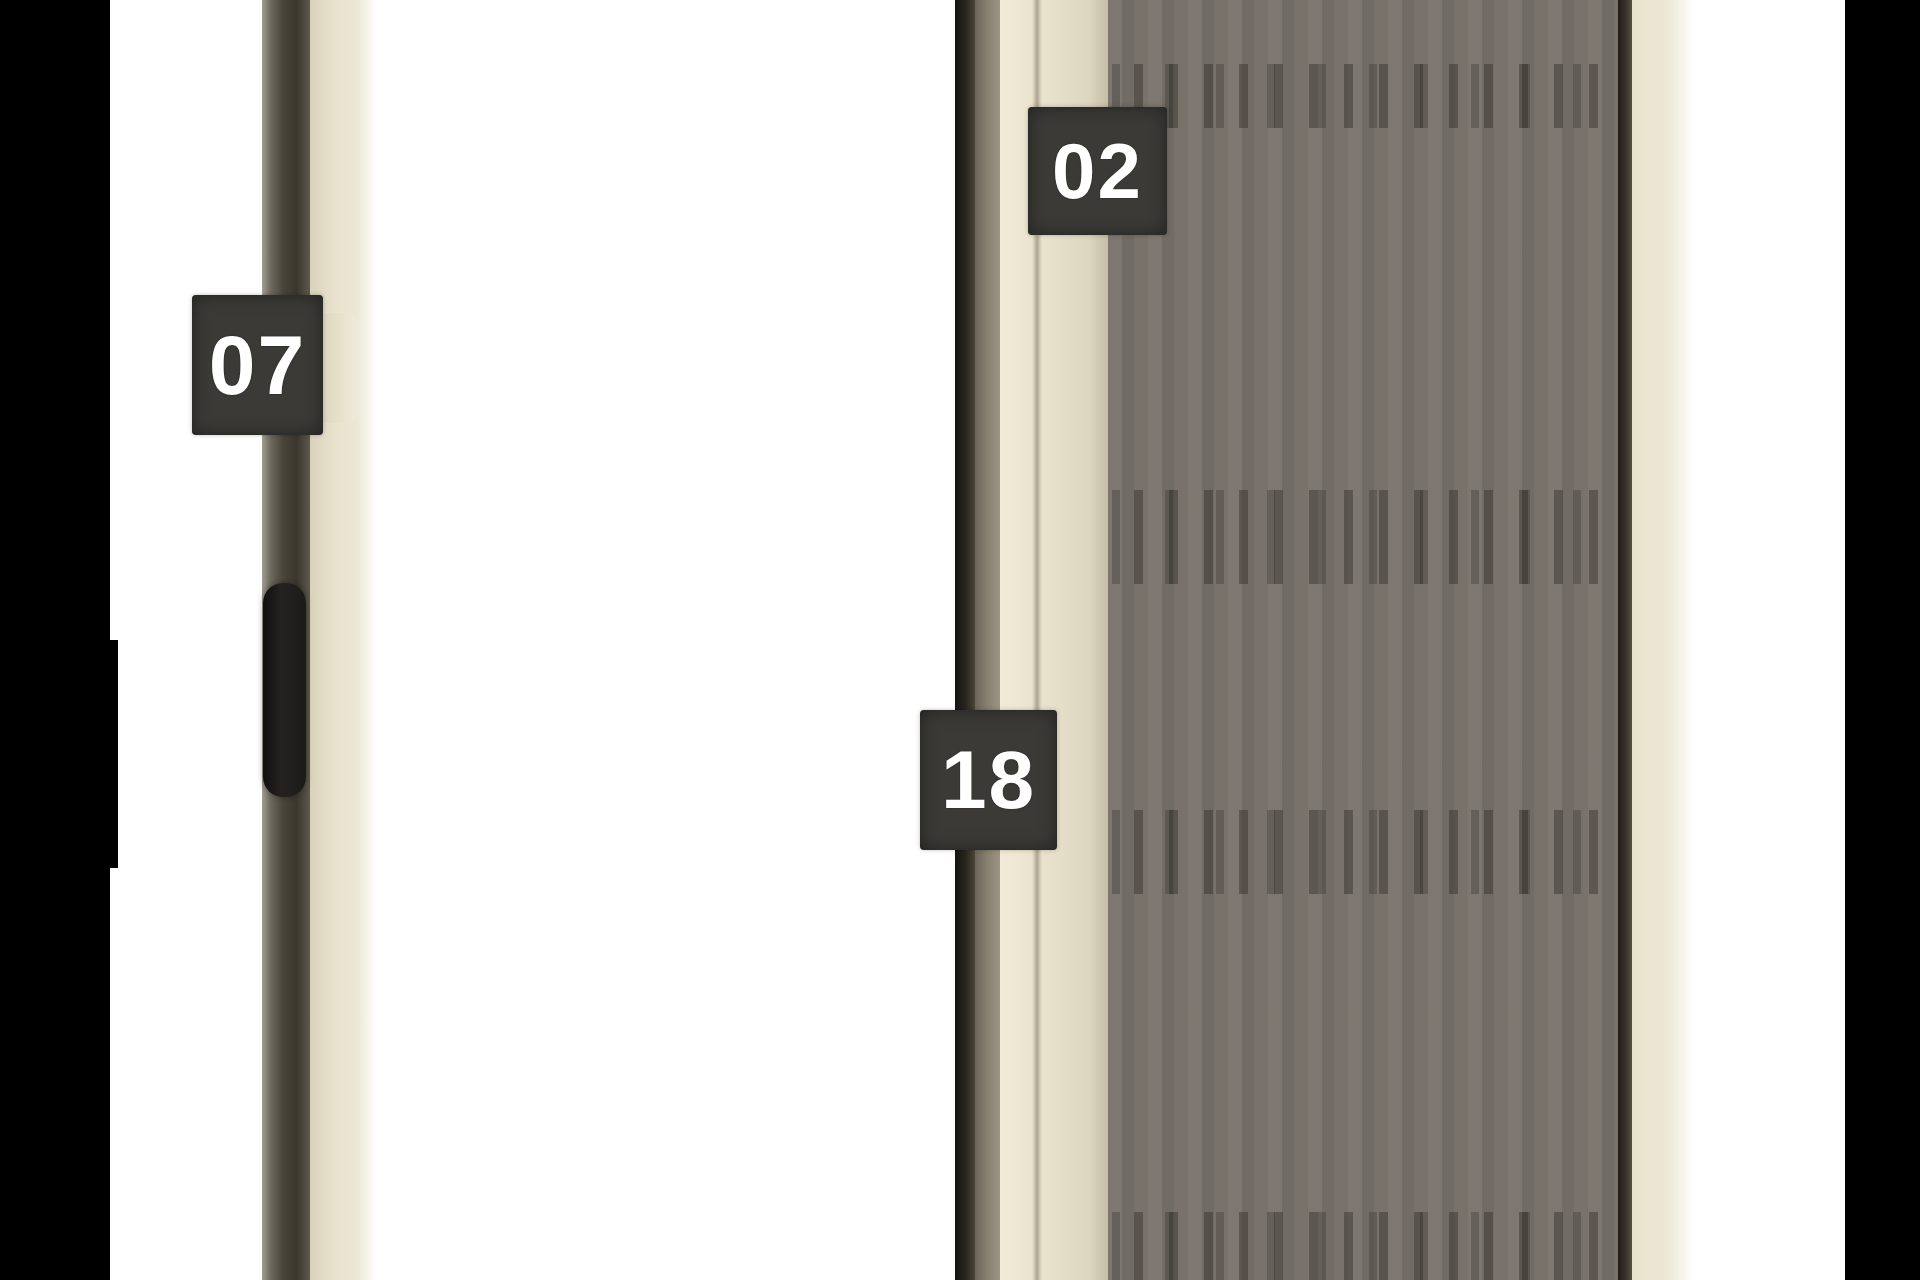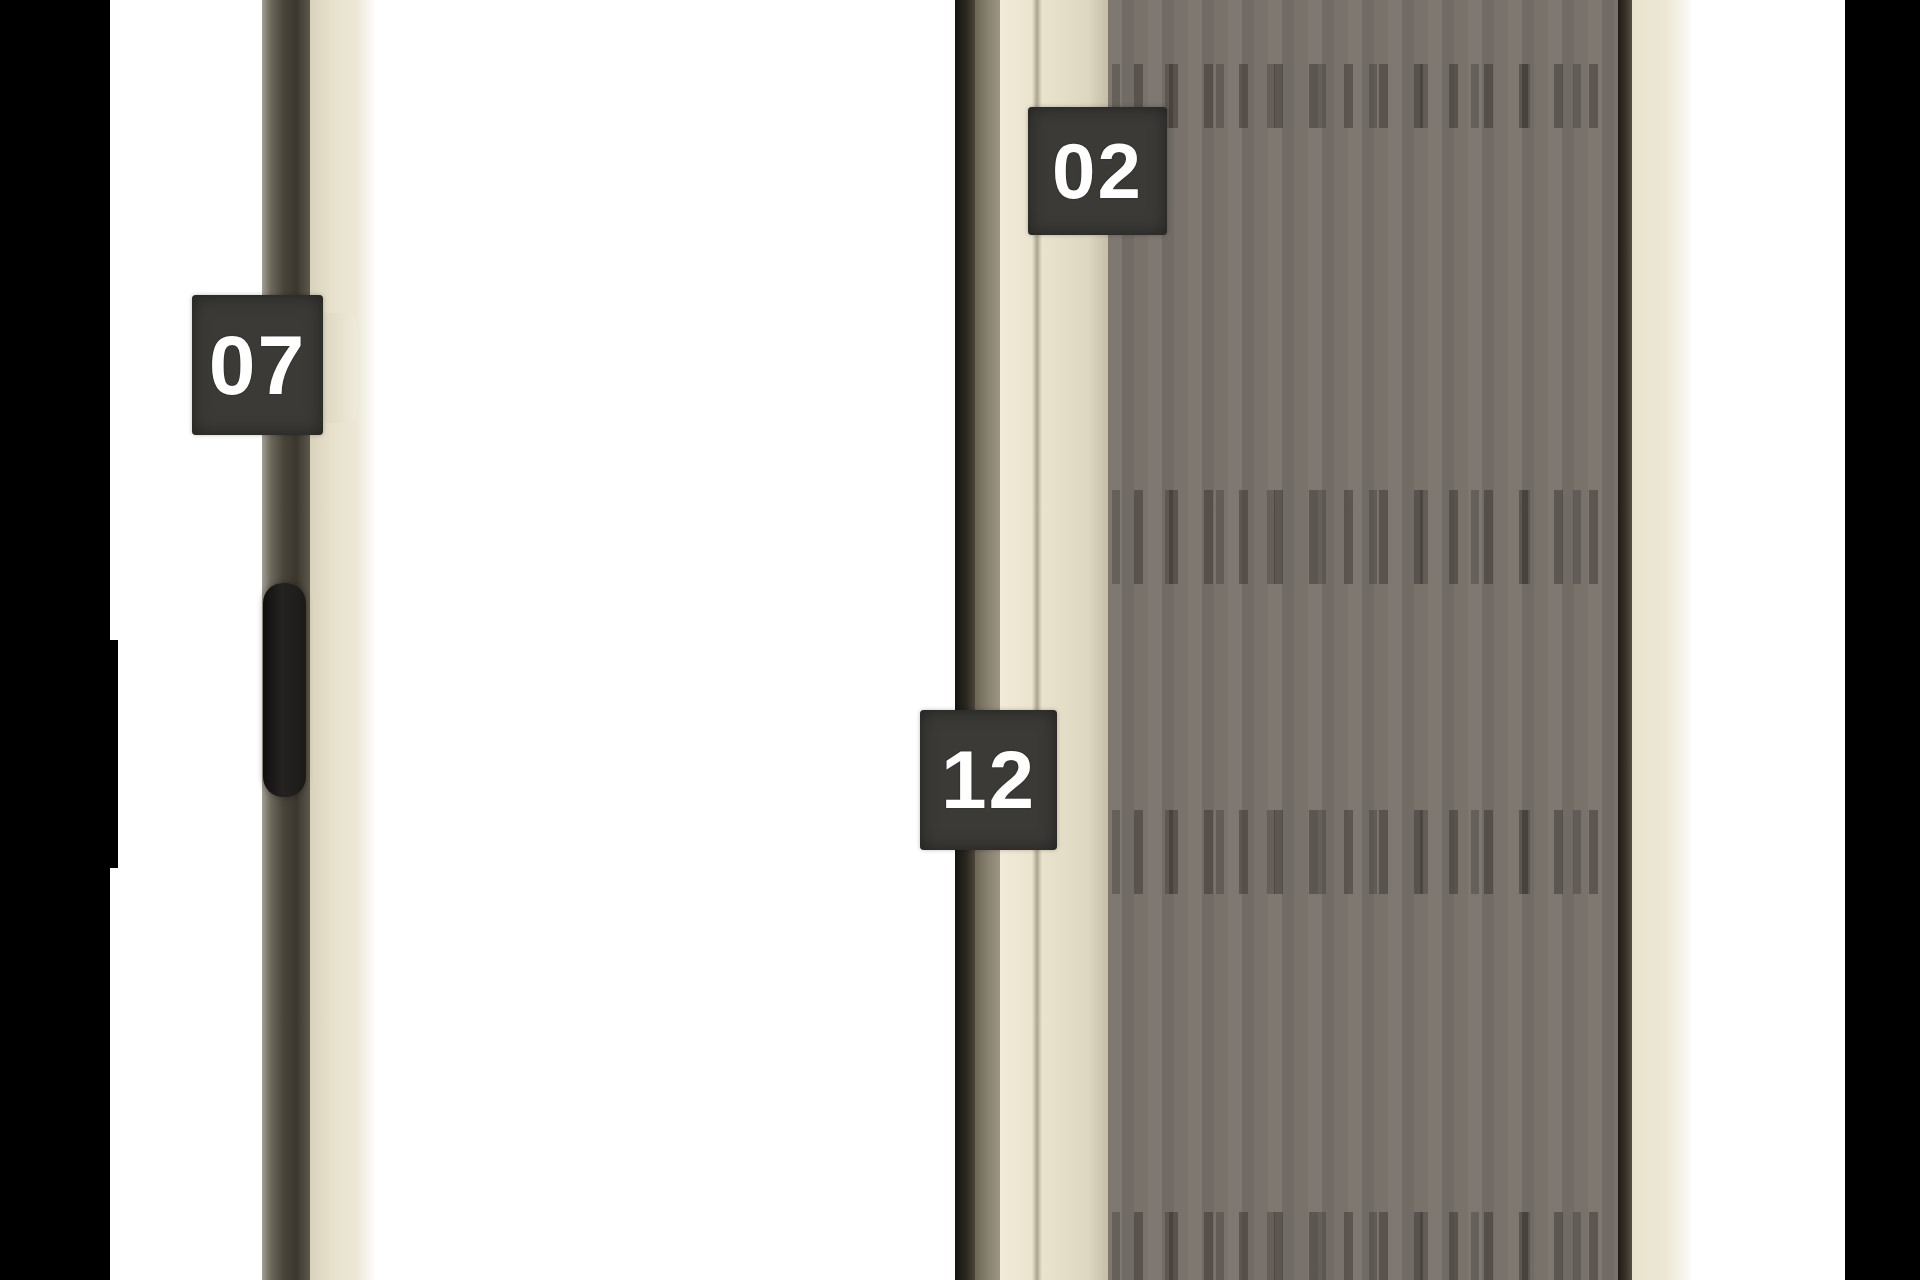--- a/index.html
+++ b/index.html
@@ -136,15 +136,15 @@
     <div class="abs mesh-band band-a"></div>
     <div class="abs mesh-band band-b"></div>
     <div class="abs mesh-band band-c"></div>
     <div class="abs mesh-band band-d"></div>
   </div>
   <div class="abs mesh-right-edge"></div>
   <div class="abs frame-right-cream"></div>
 
   <div class="abs badge badge-01">07</div>
   <div class="abs badge badge-02">02</div>
-  <div class="abs badge badge-10">12</div>
+  <div class="abs badge badge-10">18</div>
 
 </div>
 
 </body></html>

